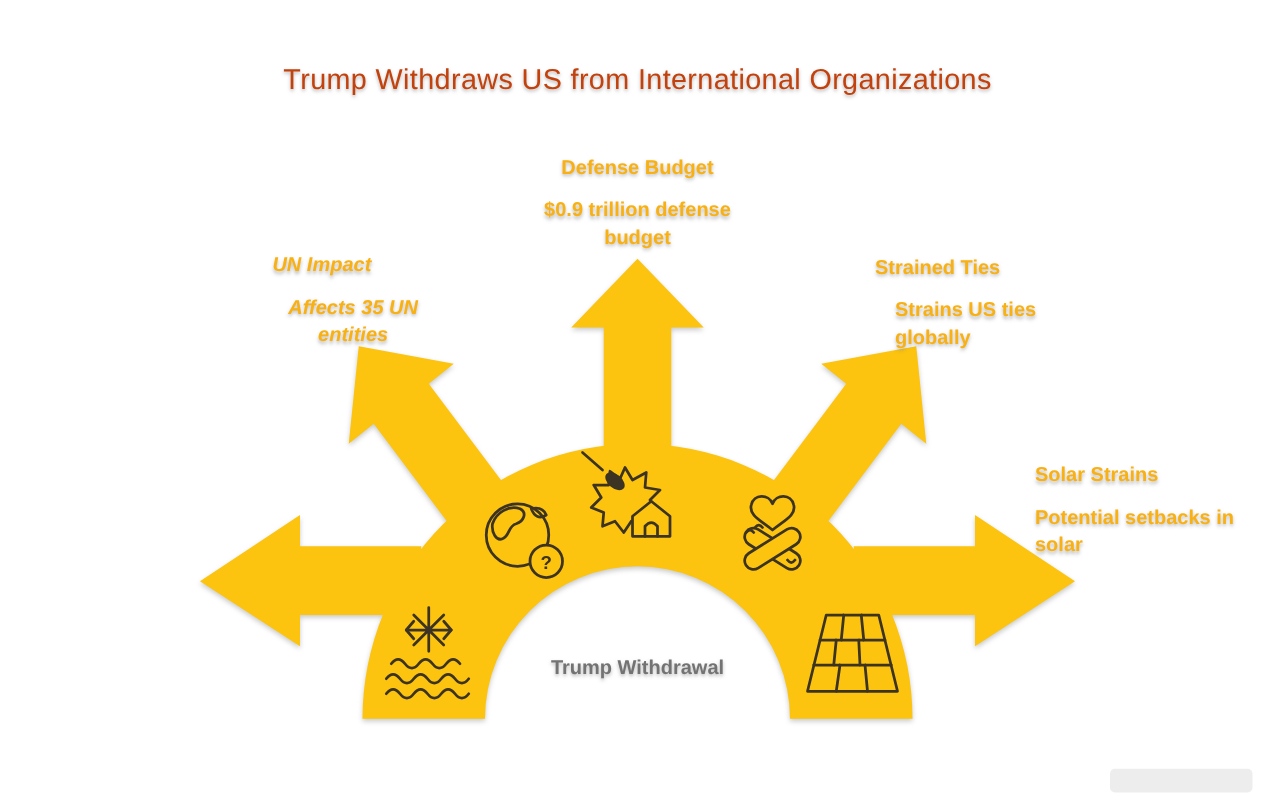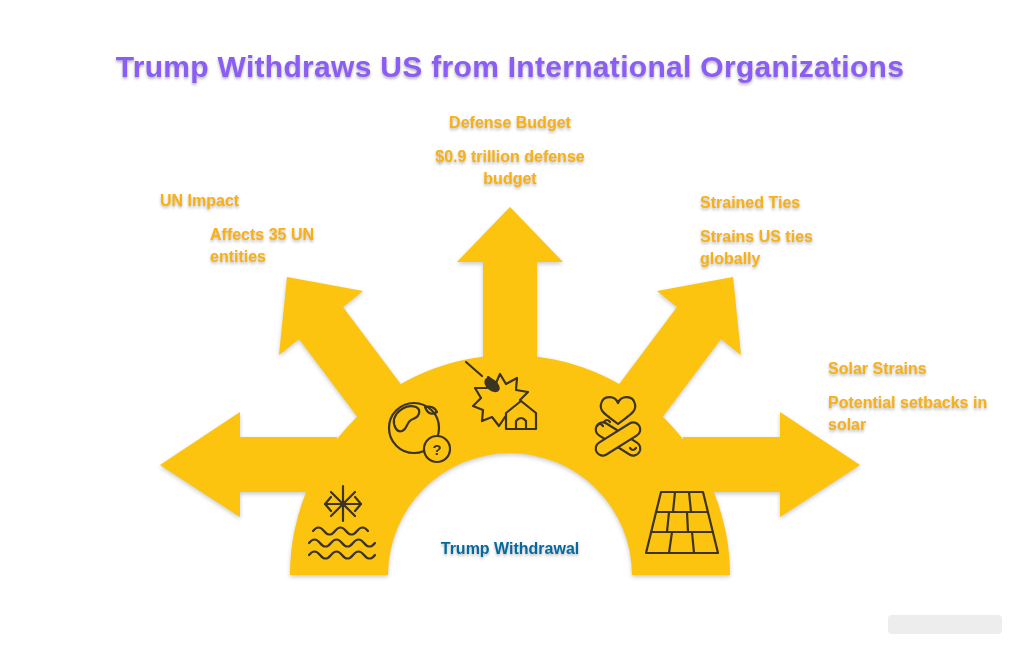--- a/index.html
+++ b/index.html
@@ -2,42 +2,42 @@
 <html><head>
 <meta charset="utf-8">
 <style>
   html,body{margin:0;padding:0;background:#ffffff;}
   #stage{
     position:relative;width:1020px;height:649px;overflow:hidden;background:#ffffff;
     font-family:"Liberation Sans", sans-serif;
   }
   #page-title{
     position:absolute;left:0;top:50px;width:1020px;text-align:center;
-    font-size:30px;font-weight:700;color:#8b5cf6;letter-spacing:.3px;
+    font-size:23px;font-weight:400;color:#c2410c;letter-spacing:.3px;
     text-shadow:0 2px 3px rgba(120,120,120,.55);
   }
   #fan-svg{position:absolute;left:0;top:0;filter:drop-shadow(0 2px 2px rgba(120,120,120,.4));}
   .spoke-label{
     position:absolute;color:#f9b012;
     text-shadow:0 2px 3px rgba(120,120,120,.5);
   }
-  .spoke-heading{font-size:16px;font-weight:800;margin:0 0 14px 0;}
+  .spoke-heading{font-size:16px;font-weight:800;margin:12px 0 14px 0;}
   .spoke-detail{font-size:16px;font-weight:700;line-height:1.35;}
   #label-climate{left:0;top:362px;width:172px;text-align:right;}
-  #label-un{left:160px;top:192px;width:195px;text-align:left;}
+  #label-un{left:160px;top:192px;width:195px;text-align:center;font-style:italic;}
   #label-un .spoke-detail{width:145px;margin-left:auto;}
   #label-defense{left:408px;top:114px;width:204px;text-align:center;}
   #label-defense .spoke-detail{width:185px;margin:0 auto;}
   #label-strained{left:700px;top:194px;width:180px;text-align:left;}
-  #label-strained .spoke-detail{width:135px;}
+  #label-strained .spoke-detail{width:135px;margin-left:16px;}
   #label-solar{left:828px;top:360px;width:185px;text-align:left;}
   #label-solar .spoke-detail{width:182px;}
   #center-label{
-    position:absolute;left:408px;top:540px;width:204px;text-align:center;
-    font-size:16px;font-weight:800;color:#0369a1;
+    position:absolute;left:408px;top:526px;width:204px;text-align:center;
+    font-size:16px;font-weight:800;color:#737373;
     text-shadow:0 2px 3px rgba(120,120,120,.5);
   }
   #watermark-box{
     position:absolute;left:888px;top:615px;width:114px;height:19px;
     background:rgba(0,0,0,0.07);border-radius:4px;
   }
 </style>
 </head>
 <body>
 

